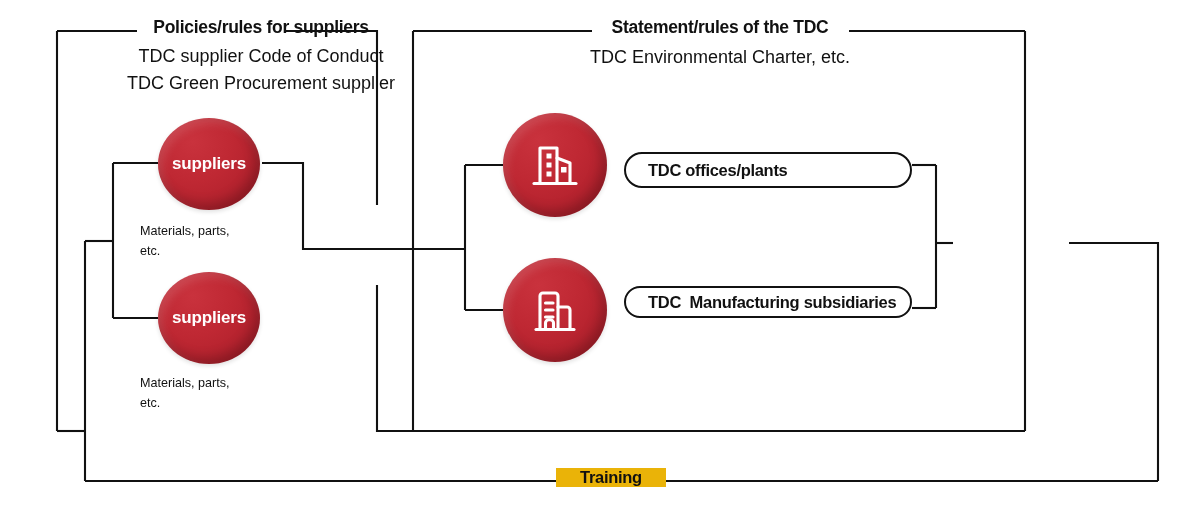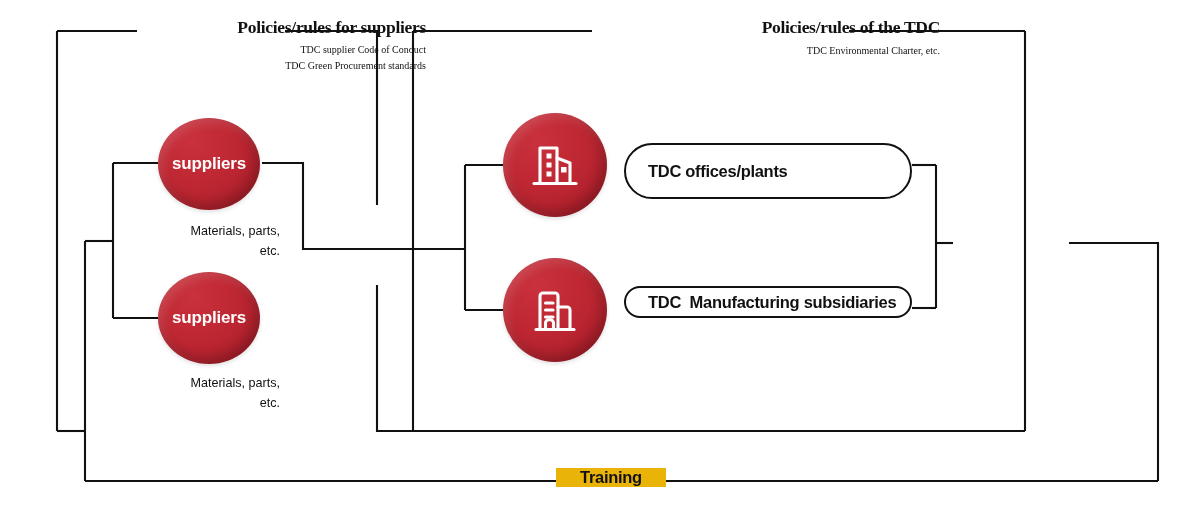--- a/index.html
+++ b/index.html
@@ -1,50 +1,50 @@
 <!DOCTYPE html>
 <html><head>
 <meta charset="utf-8">
 <style>
   html,body{margin:0;padding:0;background:#ffffff;}
   body{width:1200px;height:507px;font-family:"Liberation Sans",sans-serif;color:#111;}
   #stage{position:relative;width:1200px;height:507px;overflow:hidden;background:#fff;}
   #wires{position:absolute;left:0;top:0;width:1200px;height:507px;}
 
-  .hdr{position:absolute;text-align:right;font-family:Liberation Serif, serif;}
+  .hdr{position:absolute;text-align:center;}
   .hdr .t{font-weight:bold;font-size:17.5px;letter-spacing:-.3px;color:#111;line-height:1.1;white-space:nowrap;}
-  .hdr .s{font-size:10px;color:#111;line-height:1.45;margin-top:6px;white-space:nowrap;}
+  .hdr .s{font-size:18px;color:#111;line-height:1.45;margin-top:6px;white-space:nowrap;}
 
   #hdr-left{left:96px;top:18px;width:330px;}
   #hdr-right{left:500px;top:18px;width:440px;}
 
   .circle{position:absolute;border-radius:50%;
     background:radial-gradient(circle at 34% 26%, #c9323d 0%, #bf2833 42%, #b0202c 78%, #a81d29 100%);
     box-shadow: inset -5px -6px 12px rgba(0,0,0,.22), inset 4px 5px 10px rgba(255,255,255,.14), 0 2px 4px rgba(0,0,0,.12);
     display:flex;align-items:center;justify-content:center;text-align:right;}
   .circle .lbl{color:#fff;font-weight:bold;letter-spacing:-.2px;line-height:1.22;}
 
   #sup1{left:158px;top:118px;width:102px;height:92px;}
   #sup2{left:158px;top:272px;width:102px;height:92px;}
   #sup1 .lbl,#sup2 .lbl{font-size:17px;}
 
   #c-office{left:503px;top:113px;width:104px;height:104px;}
   #c-factory{left:503px;top:258px;width:104px;height:104px;}
 
   #tdc-intl{left:953px;top:188px;width:116px;height:110px;}
   #tdc-intl .lbl{font-size:14.5px;}
 
-  .caption{position:absolute;text-align:right;font-size:12.6px;line-height:1.55;color:#111;}
+  .caption{position:absolute;text-align:left;font-size:12.6px;line-height:1.55;color:#111;}
   #cap1{left:140px;top:222px;width:140px;}
   #cap2{left:140px;top:374px;width:140px;}
 
   .pill{position:absolute;border:2.3px solid #111;border-radius:28px;background:#fff;
     display:flex;align-items:center;box-sizing:border-box;}
   .pill span{font-size:16.5px;font-weight:bold;letter-spacing:-.3px;color:#111;white-space:pre;padding-left:22px;}
-  #pill-offices{left:624px;top:143px;width:288px;height:56px;}
+  #pill-offices{left:624px;top:152px;width:288px;height:36px;}
   #pill-mfg{left:624px;top:286px;width:288px;height:32px;}
 
   #training{position:absolute;left:556px;top:468px;width:110px;text-align:center;
     font-size:16.5px;font-weight:bold;letter-spacing:-.3px;color:#111;background:#eab308;}
 
   .ico{width:56px;height:52px;display:block;}
 </style>
 </head>
 <body>
 
@@ -87,25 +87,25 @@
       <path d="M1069 243 L1158 243 L1158 481"></path>
 
       <path d="M85 481 L556 481"></path>
       <path d="M666 481 L1158 481"></path>
     </g>
   </svg>
 
   <div class="hdr" id="hdr-left">
     <div class="t">Policies/rules for suppliers</div>
     <div class="s">TDC supplier Code of Conduct</div>
-    <div class="s" style="margin-top:1px">TDC Green Procurement standards</div>
+    <div class="s" style="margin-top:1px">TDC Green Procurement supplier</div>
   </div>
 
   <div class="hdr" id="hdr-right">
-    <div class="t">Policies/rules of the TDC</div>
+    <div class="t">Statement/rules of the TDC</div>
     <div class="s" style="margin-top:7px">TDC Environmental Charter, etc.</div>
   </div>
 
   <div class="circle" id="sup1">
     <div class="lbl">suppliers</div>
   </div>
   <div class="caption" id="cap1" style="white-space: pre-line;">Materials, parts,
 etc.</div>
 
   <div class="circle" id="sup2">

